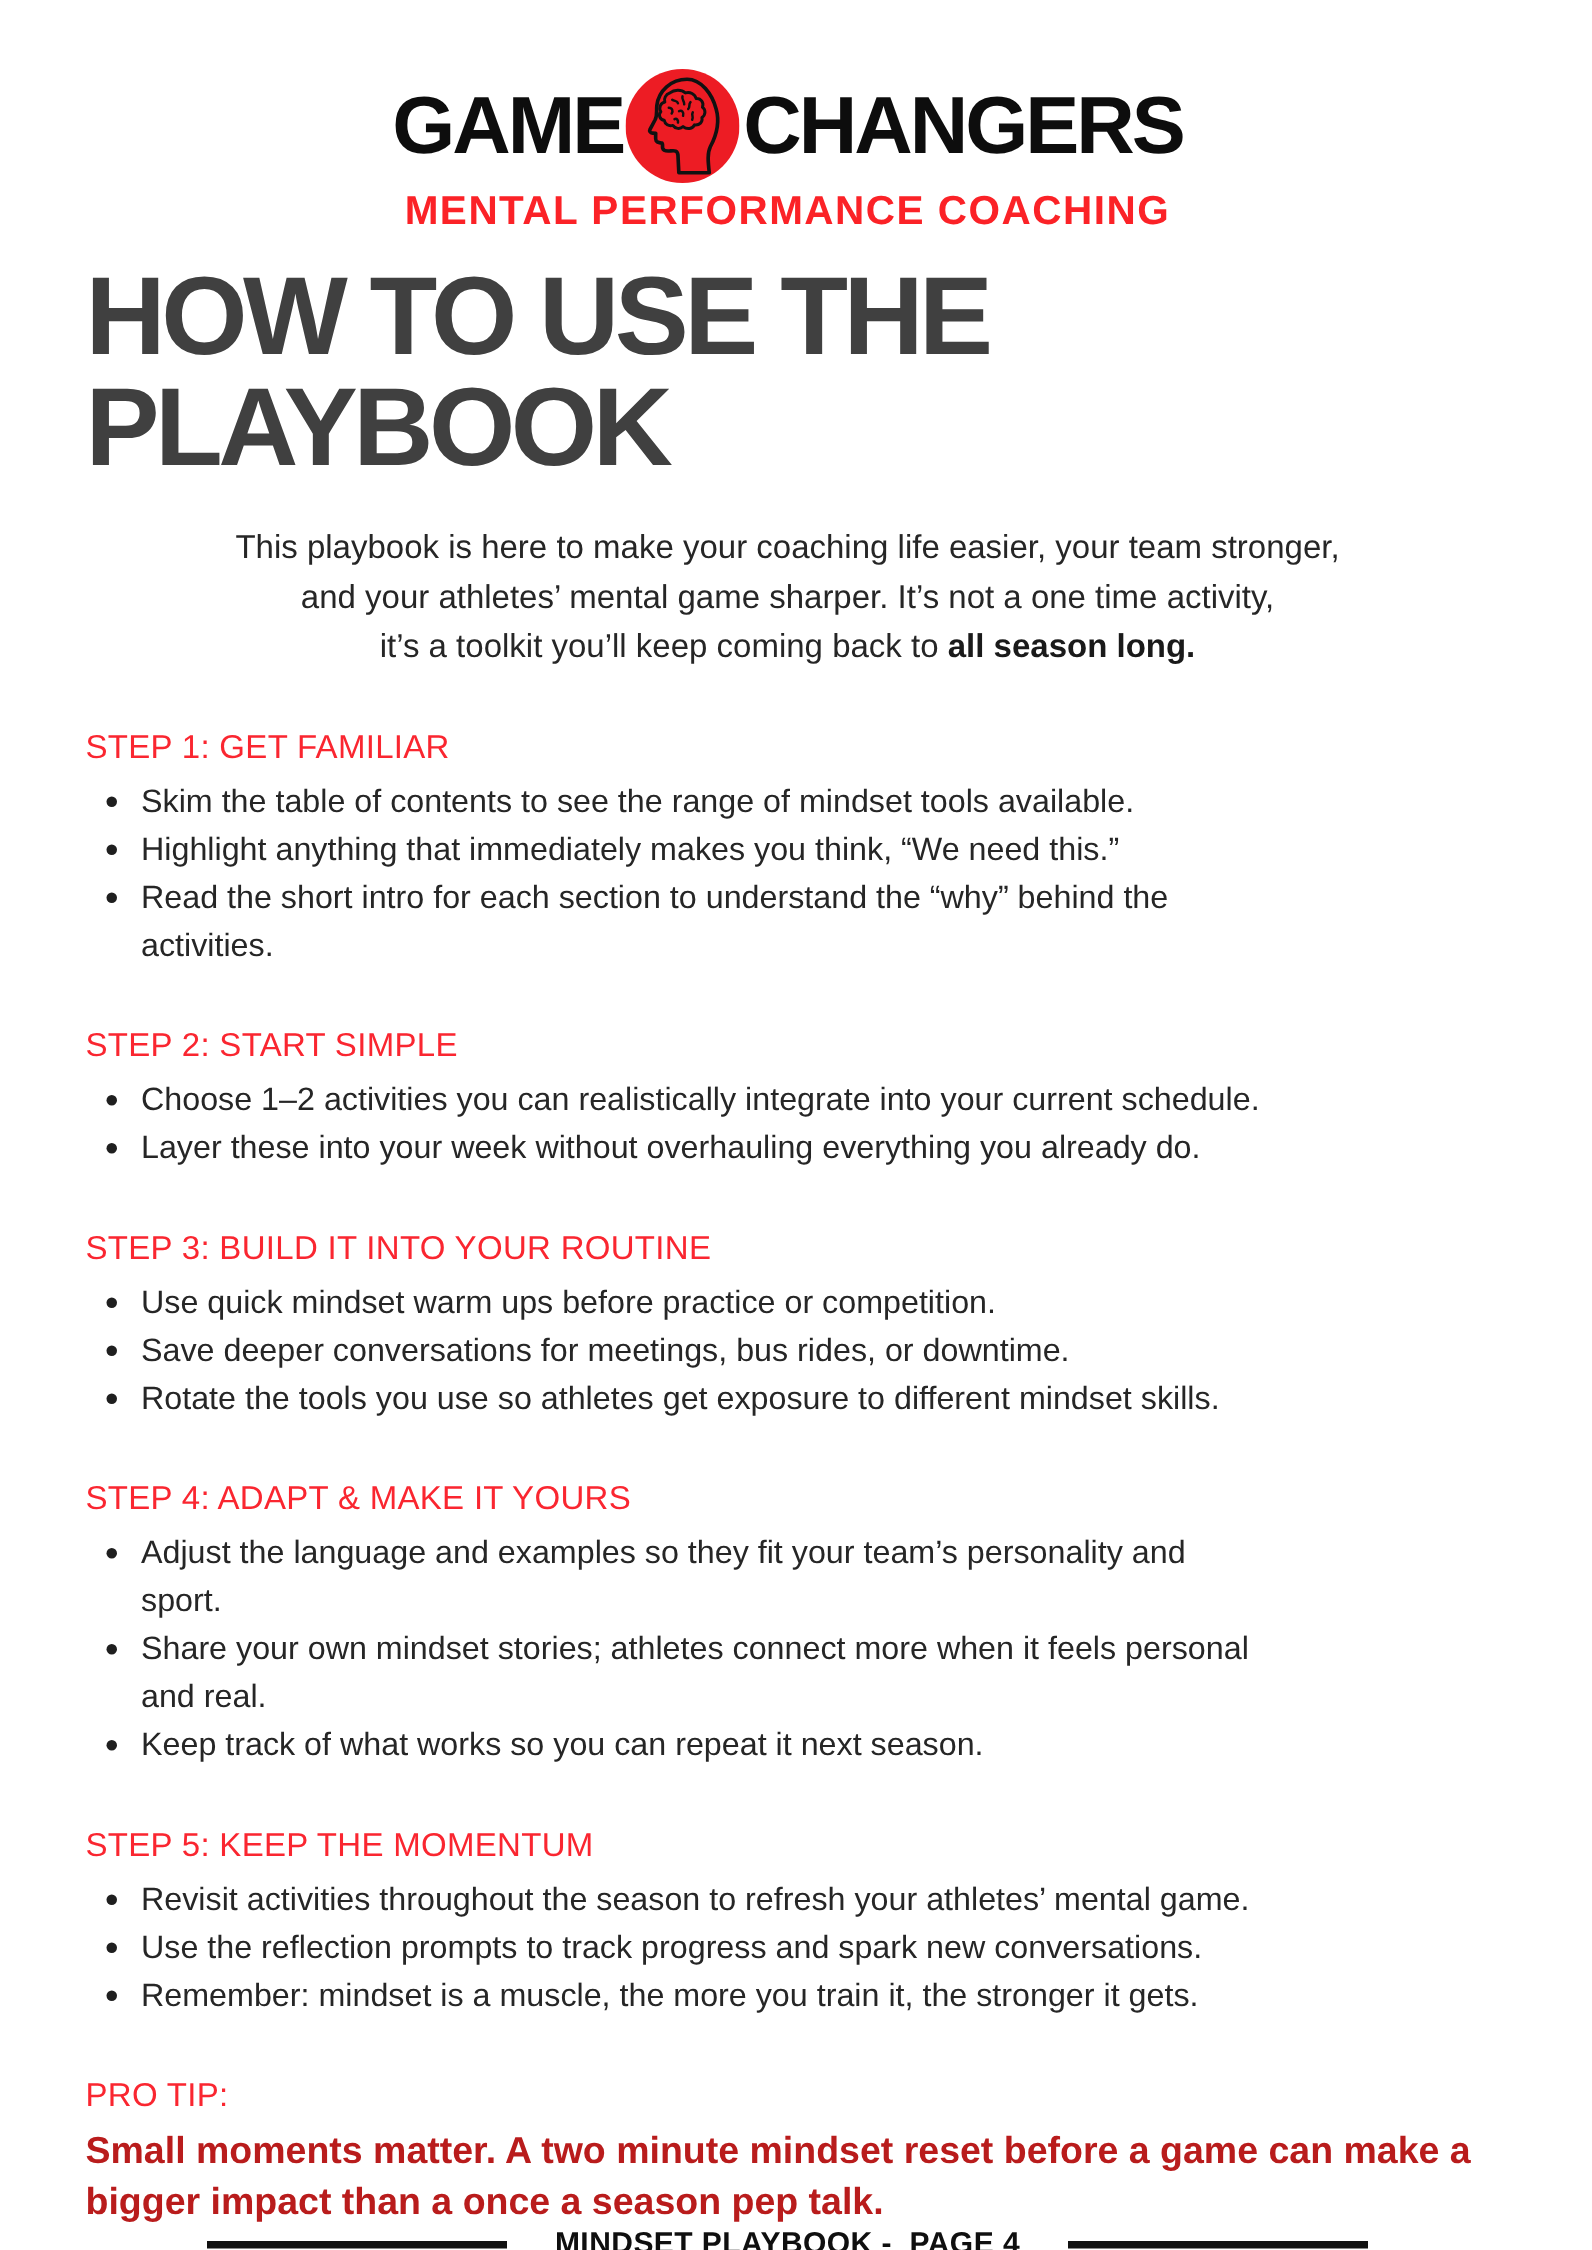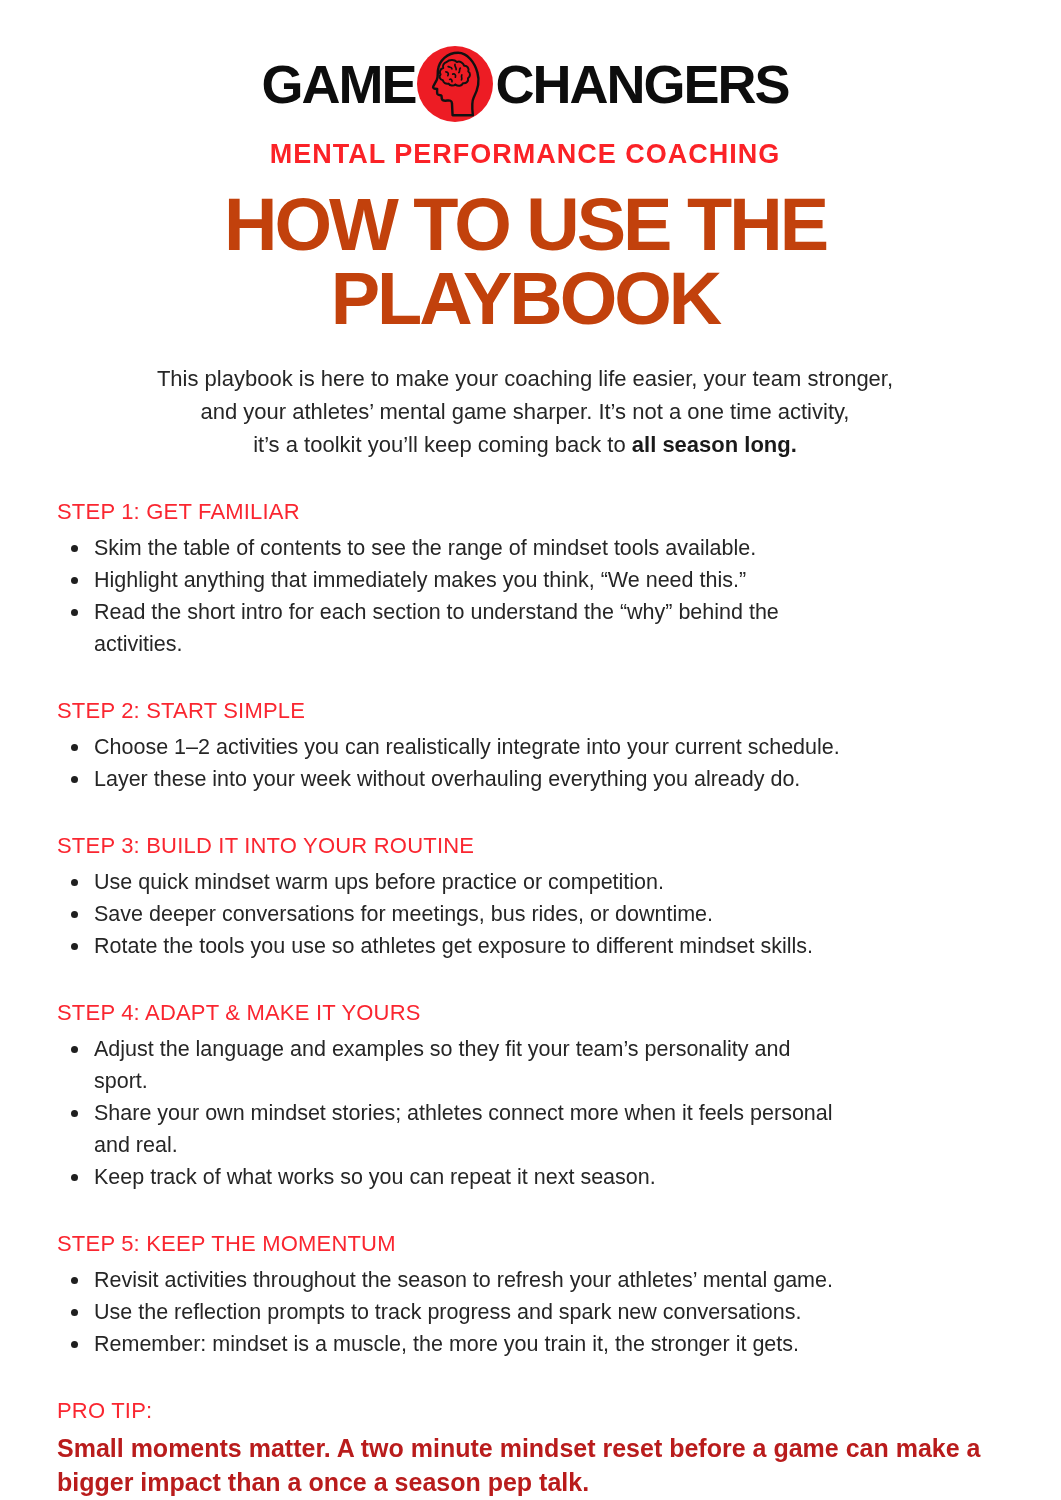--- a/index.html
+++ b/index.html
@@ -31,36 +31,35 @@
   .logo-word {
     font-weight: bold;
     font-size: 54px;
     letter-spacing: -2px;
     color: #0d0d0d;
     line-height: 1;
   }
   .logo-icon { width: 76px; height: 76px; margin: 0 2px; flex: 0 0 auto; }
   .logo-icon svg { width: 100%; height: 100%; display: block; }
   .logo-tagline {
-    margin-top: 17px;
+    margin-top: 3px;
     font-size: 27px;
     font-weight: bold;
     letter-spacing: 1px;
     color: #fb2227;
   }
 
   
   h1.page-title {
     margin-top: 18px;
-    text-align: center;
     font-size: 74px;
     line-height: 1.0;
     font-weight: bold;
     letter-spacing: -3px;
-    color: #c2410c;
+    color: #404040;
   }
 
   
   .intro {
     margin-top: 26px;
     text-align: center;
     font-size: 22px;
     line-height: 33px;
     color: #262626;
   }

